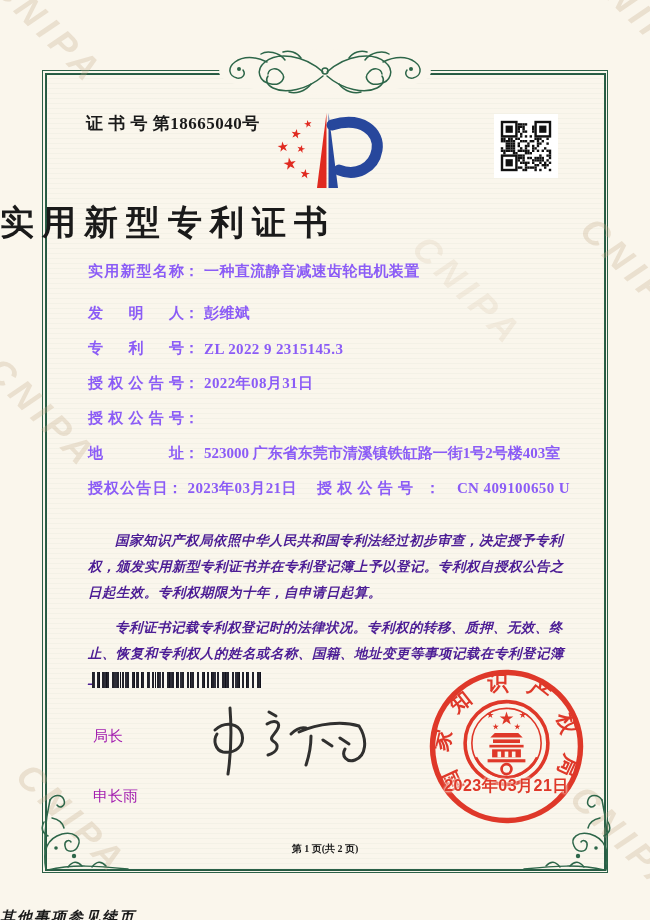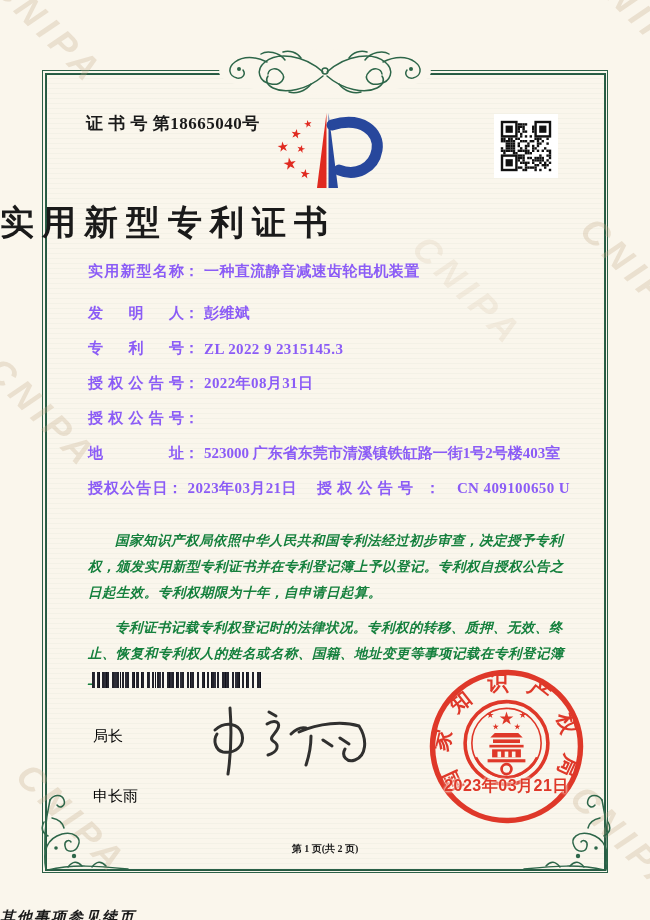--- a/index.html
+++ b/index.html
@@ -26,29 +26,29 @@
   .frow{display:flex;align-items:flex-end;margin-bottom:16px;font-size:15px;font-weight:700;color:#8b5cf6;}
   .frow.first{margin-bottom:23px;}
   .flabel{display:inline-block;width:96px;text-align:justify;text-align-last:justify;}
   .fcolon{display:inline-block;width:15px;margin-right:5px;}
   .fvalue{letter-spacing:.4px;white-space:nowrap;}
   .fvalue.addr{font-size:15px;letter-spacing:0;}
   .pair2{display:flex;align-items:baseline;margin-left:20px;gap:12px;}
   
   .paras{position:absolute;left:88px;top:528px;width:476px;z-index:4;}
   .paras p{margin:0 0 9px 0;font-size:13.5px;font-style:italic;font-weight:600;line-height:1.92;
-           letter-spacing:.5px;text-indent:2em;color:#15803d;}
+           letter-spacing:.5px;text-indent:2em;color:#4c1d95;}
   
   .barcode{position:absolute;left:92px;top:672px;width:170px;height:16px;z-index:4;background-color:#faf8f2;
     background-image:
       repeating-linear-gradient(90deg,#23232b 0 2px,rgba(0,0,0,0) 2px 5px),
       repeating-linear-gradient(90deg,#11111a 0 1px,rgba(0,0,0,0) 1px 7px),
       repeating-linear-gradient(90deg,#2e2e38 0 3px,rgba(0,0,0,0) 3px 11px);}
   .role,.rolename{position:absolute;left:93px;font-family:"Liberation Sans","DejaVu Sans",sans-serif;
-      font-size:15px;font-weight:500;color:#000000;z-index:4;}
+      font-size:15px;font-weight:500;color:#a21caf;z-index:4;}
   .role{top:727px;} .rolename{top:757px;margin-top:30px;}
   .sig{position:absolute;left:195px;top:688px;z-index:4;}
   .seal{position:absolute;left:424px;top:664px;width:165px;height:165px;z-index:5;opacity:.93;}
   .sealdate{position:absolute;left:0;top:112px;width:165px;text-align:center;
       font-family:"Liberation Sans","DejaVu Sans",sans-serif;font-size:16px;font-weight:700;
       color:#dd2a1b;letter-spacing:.5px;text-shadow:0 0 3px #faf6ec,0 0 3px #faf6ec;}
   .pagenum{position:absolute;left:0;top:842px;width:650px;text-align:center;font-size:10px;
       font-weight:600;z-index:4;}
   .footnote{position:absolute;left:0;top:908px;width:650px;text-align:left;font-size:15px;
       font-style:italic;font-weight:600;letter-spacing:2px;z-index:4;}

